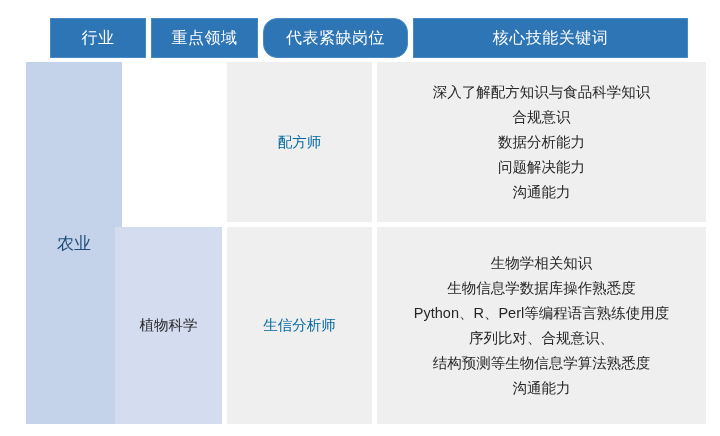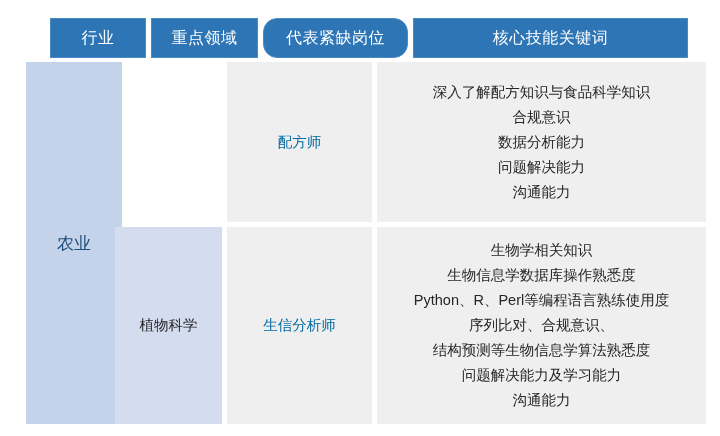--- a/index.html
+++ b/index.html
@@ -149,18 +149,17 @@
   <div class="cell cell-role r2 c3">
     <span>生信分析师</span>
   </div>
   <div class="cell cell-skills r2 c4">
     <div class="skills-lines">
         <span class="skill-line">生物学相关知识</span>
         <span class="skill-line">生物信息学数据库操作熟悉度</span>
         <span class="skill-line">Python、R、Perl等编程语言熟练使用度</span>
         <span class="skill-line">序列比对、合规意识、</span>
         <span class="skill-line">结构预测等生物信息学算法熟悉度</span>
-        <span class="skill-line">问题解决能力及学习能力</span>
         <span class="skill-line">沟通能力</span>
       </div>
   </div>
 
 </div>
 
 </body></html>

